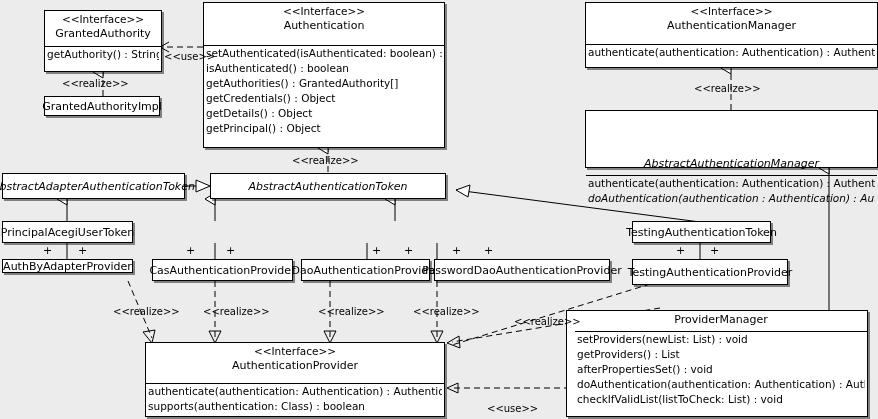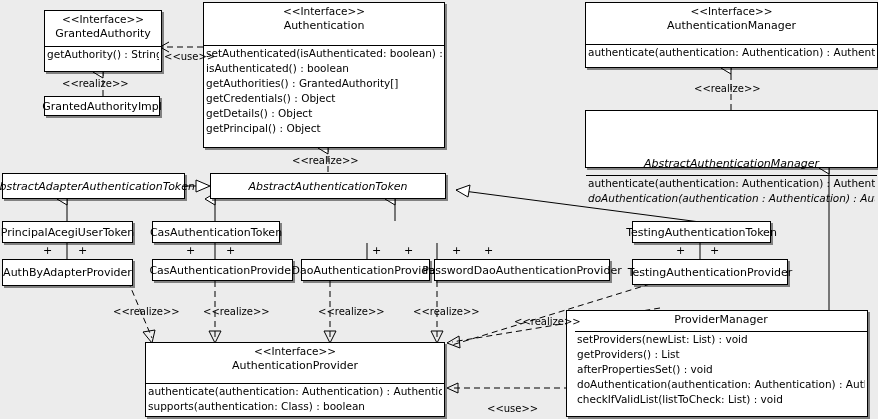--- a/index.html
+++ b/index.html
@@ -263,45 +263,40 @@
       <span class="cname italic">AbstractAuthenticationToken</span>
     </div>
   </div>
 
   <div class="uml-box" style="left:2px; top:221px; width:131px; height:22px;">
     <div class="simple">
       <span class="cname">PrincipalAcegiUserToken</span>
     </div>
   </div>
 
-  <div class="uml-box" style="left:152px; top:221px; width:128px; height:22px;">
-    <div class="simple">
-      <span class="cname">CasAuthenticationToken</span>
-    </div>
-  </div>
 
 
   <div class="uml-box" style="left:632px; top:221px; width:139px; height:22px;">
     <div class="simple">
       <span class="cname">TestingAuthenticationToken</span>
     </div>
   </div>
 
   <div class="plusmark" style="left:43px; top:245px;">+</div>
   <div class="plusmark" style="left:78px; top:245px;">+</div>
   <div class="plusmark" style="left:186px; top:245px;">+</div>
   <div class="plusmark" style="left:226px; top:245px;">+</div>
   <div class="plusmark" style="left:372px; top:245px;">+</div>
   <div class="plusmark" style="left:404px; top:245px;">+</div>
   <div class="plusmark" style="left:452px; top:245px;">+</div>
   <div class="plusmark" style="left:484px; top:245px;">+</div>
   <div class="plusmark" style="left:676px; top:245px;">+</div>
   <div class="plusmark" style="left:710px; top:245px;">+</div>
 
-  <div class="uml-box" style="left:2px; top:259px; width:131px; height:27px;">
+  <div class="uml-box" style="left:2px; top:259px; width:131px; height:14px;">
     <div class="simple">
       <span class="cname">AuthByAdapterProvider</span>
     </div>
   </div>
 
   <div class="uml-box" style="left:152px; top:259px; width:141px; height:22px;">
     <div class="simple">
       <span class="cname">CasAuthenticationProvider</span>
     </div>
   </div>

